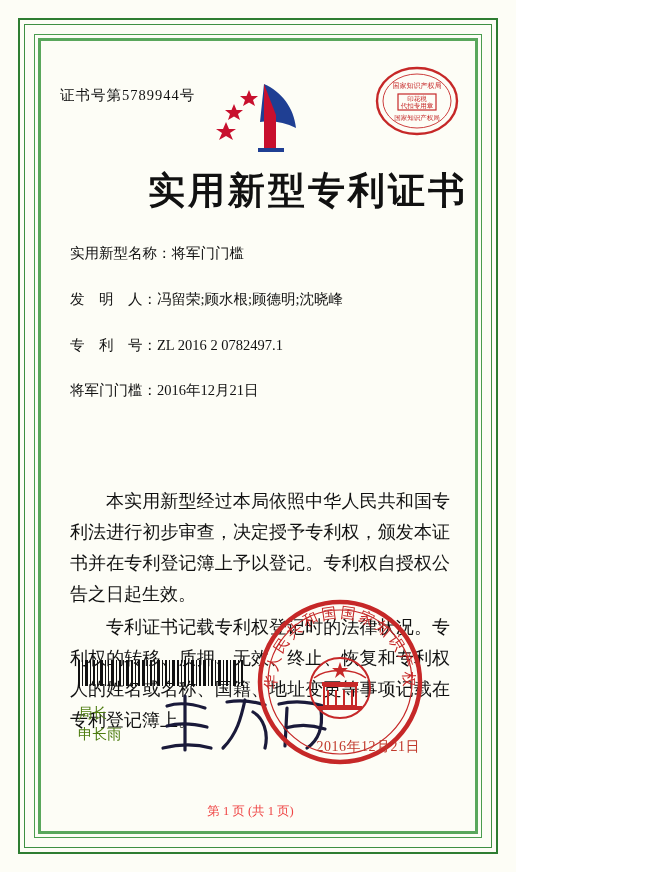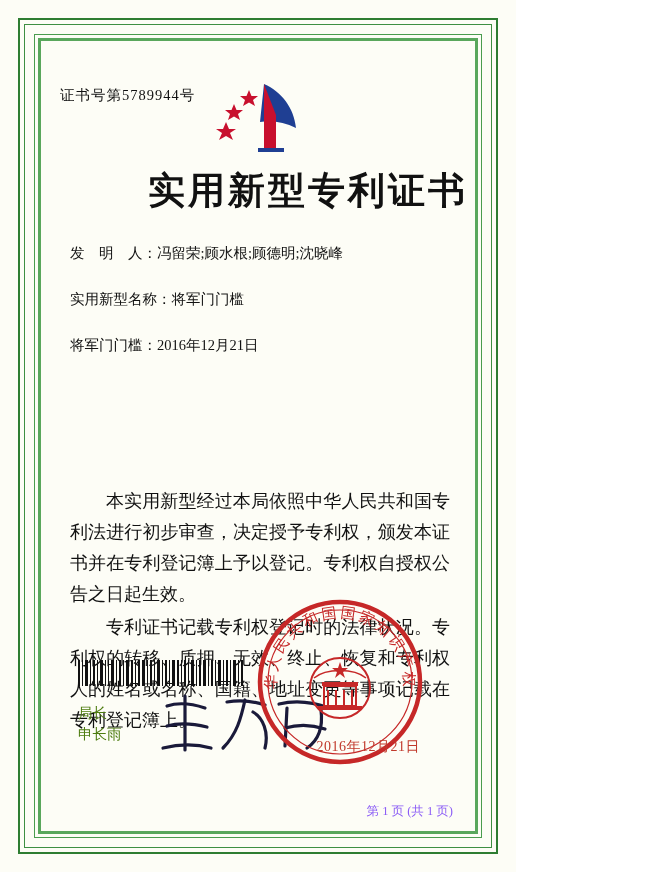--- a/index.html
+++ b/index.html
@@ -187,23 +187,23 @@
     color: #c0392b;
     letter-spacing: 0.5px;
     font-family: "Liberation Serif", "DejaVu Serif", serif;
   }
 
   .page-footer {
     position: absolute;
     left: 0;
     right: 15px;
     bottom: 4px;
-    text-align: right;
+    text-align: center;
     font-size: 12.5px;
-    color: #8b5cf6;
+    color: #ef4444;
   }
 </style>
 </head>
 <body>
 
 <div class="certificate">
 
   <div class="border-outer"></div>
   <div class="border-mid"></div>
   <div class="border-inner"></div>
@@ -219,29 +219,43 @@
           <polygon points="28,52 31,59 38,59 32,63 35,70 28,66 21,70 24,63 18,59 25,59"></polygon>
           <polygon points="36,34 38.5,40 45,40 40,44 42,50 36,46.5 30,50 32,44 27,40 33.5,40"></polygon>
           <polygon points="51,20 53.5,26 60,26 55,30 57,36 51,32.5 45,36 47,30 42,26 48.5,26"></polygon>
         </g>
         <path d="M66 14 C 84 22, 96 38, 98 58 C 86 52, 74 50, 62 52 Z" fill="#1f3f93"></path>
         <path d="M66 14 L66 78 L78 78 L78 45 Z" fill="#c8102e"></path>
         <path d="M60 78 L86 78 L86 82 L60 82 Z" fill="#1f3f93"></path>
       </svg>
     </div>
 
+    <div class="top-seal">
+      <svg viewBox="0 0 86 86" width="86" height="86" aria-hidden="true">
+        <ellipse cx="43" cy="43" rx="40" ry="33" fill="none" stroke="#c62828" stroke-width="2.4"></ellipse>
+        <ellipse cx="43" cy="43" rx="34" ry="27" fill="none" stroke="#c62828" stroke-width="0.9"></ellipse>
+        <text x="43" y="30" font-size="7" fill="#c62828" text-anchor="middle" font-family="Liberation Serif, serif">国家知识产权局</text>
+        <rect x="24" y="36" width="38" height="16" fill="none" stroke="#c62828" stroke-width="1.2"></rect>
+        <text x="43" y="43" font-size="6.5" fill="#c62828" text-anchor="middle" font-family="Liberation Serif, serif">印花税</text>
+        <text x="43" y="50" font-size="6.5" fill="#c62828" text-anchor="middle" font-family="Liberation Serif, serif">代扣专用章</text>
+        <text x="43" y="62" font-size="6.5" fill="#c62828" text-anchor="middle" font-family="Liberation Serif, serif">国家知识产权局</text>
+      </svg>
+    </div>
 
     <div class="main-title">实用新型专利证书</div>
 
     <div class="fields">
+      <div class="field-row">
+        <span class="field-label">实用新型名称：</span><span class="field-value">将军门门槛</span>
+      </div>
       <div class="field-row">
         <span class="field-label">发　明　人：</span><span class="field-value">冯留荣;顾水根;顾德明;沈晓峰</span>
       </div>
       <div class="field-row">
-        <span class="field-label">实用新型名称：</span><span class="field-value">将军门门槛</span>
+        <span class="field-label">专　利　号：</span><span class="field-value">ZL 2016 2 0782497.1</span>
       </div>
       <div class="field-row">
         <span class="field-label">将军门门槛：</span><span class="field-value">2016年12月21日</span>
       </div>
     </div>
 
     <div class="paragraphs">
       <p>本实用新型经过本局依照中华人民共和国专利法进行初步审查，决定授予专利权，颁发本证书并在专利登记簿上予以登记。专利权自授权公告之日起生效。</p>
       <p>专利证书记载专利权登记时的法律状况。专利权的转移、质押、无效、终止、恢复和专利权人的姓名或名称、国籍、地址变更等事项记载在专利登记簿上。</p>
     </div>

